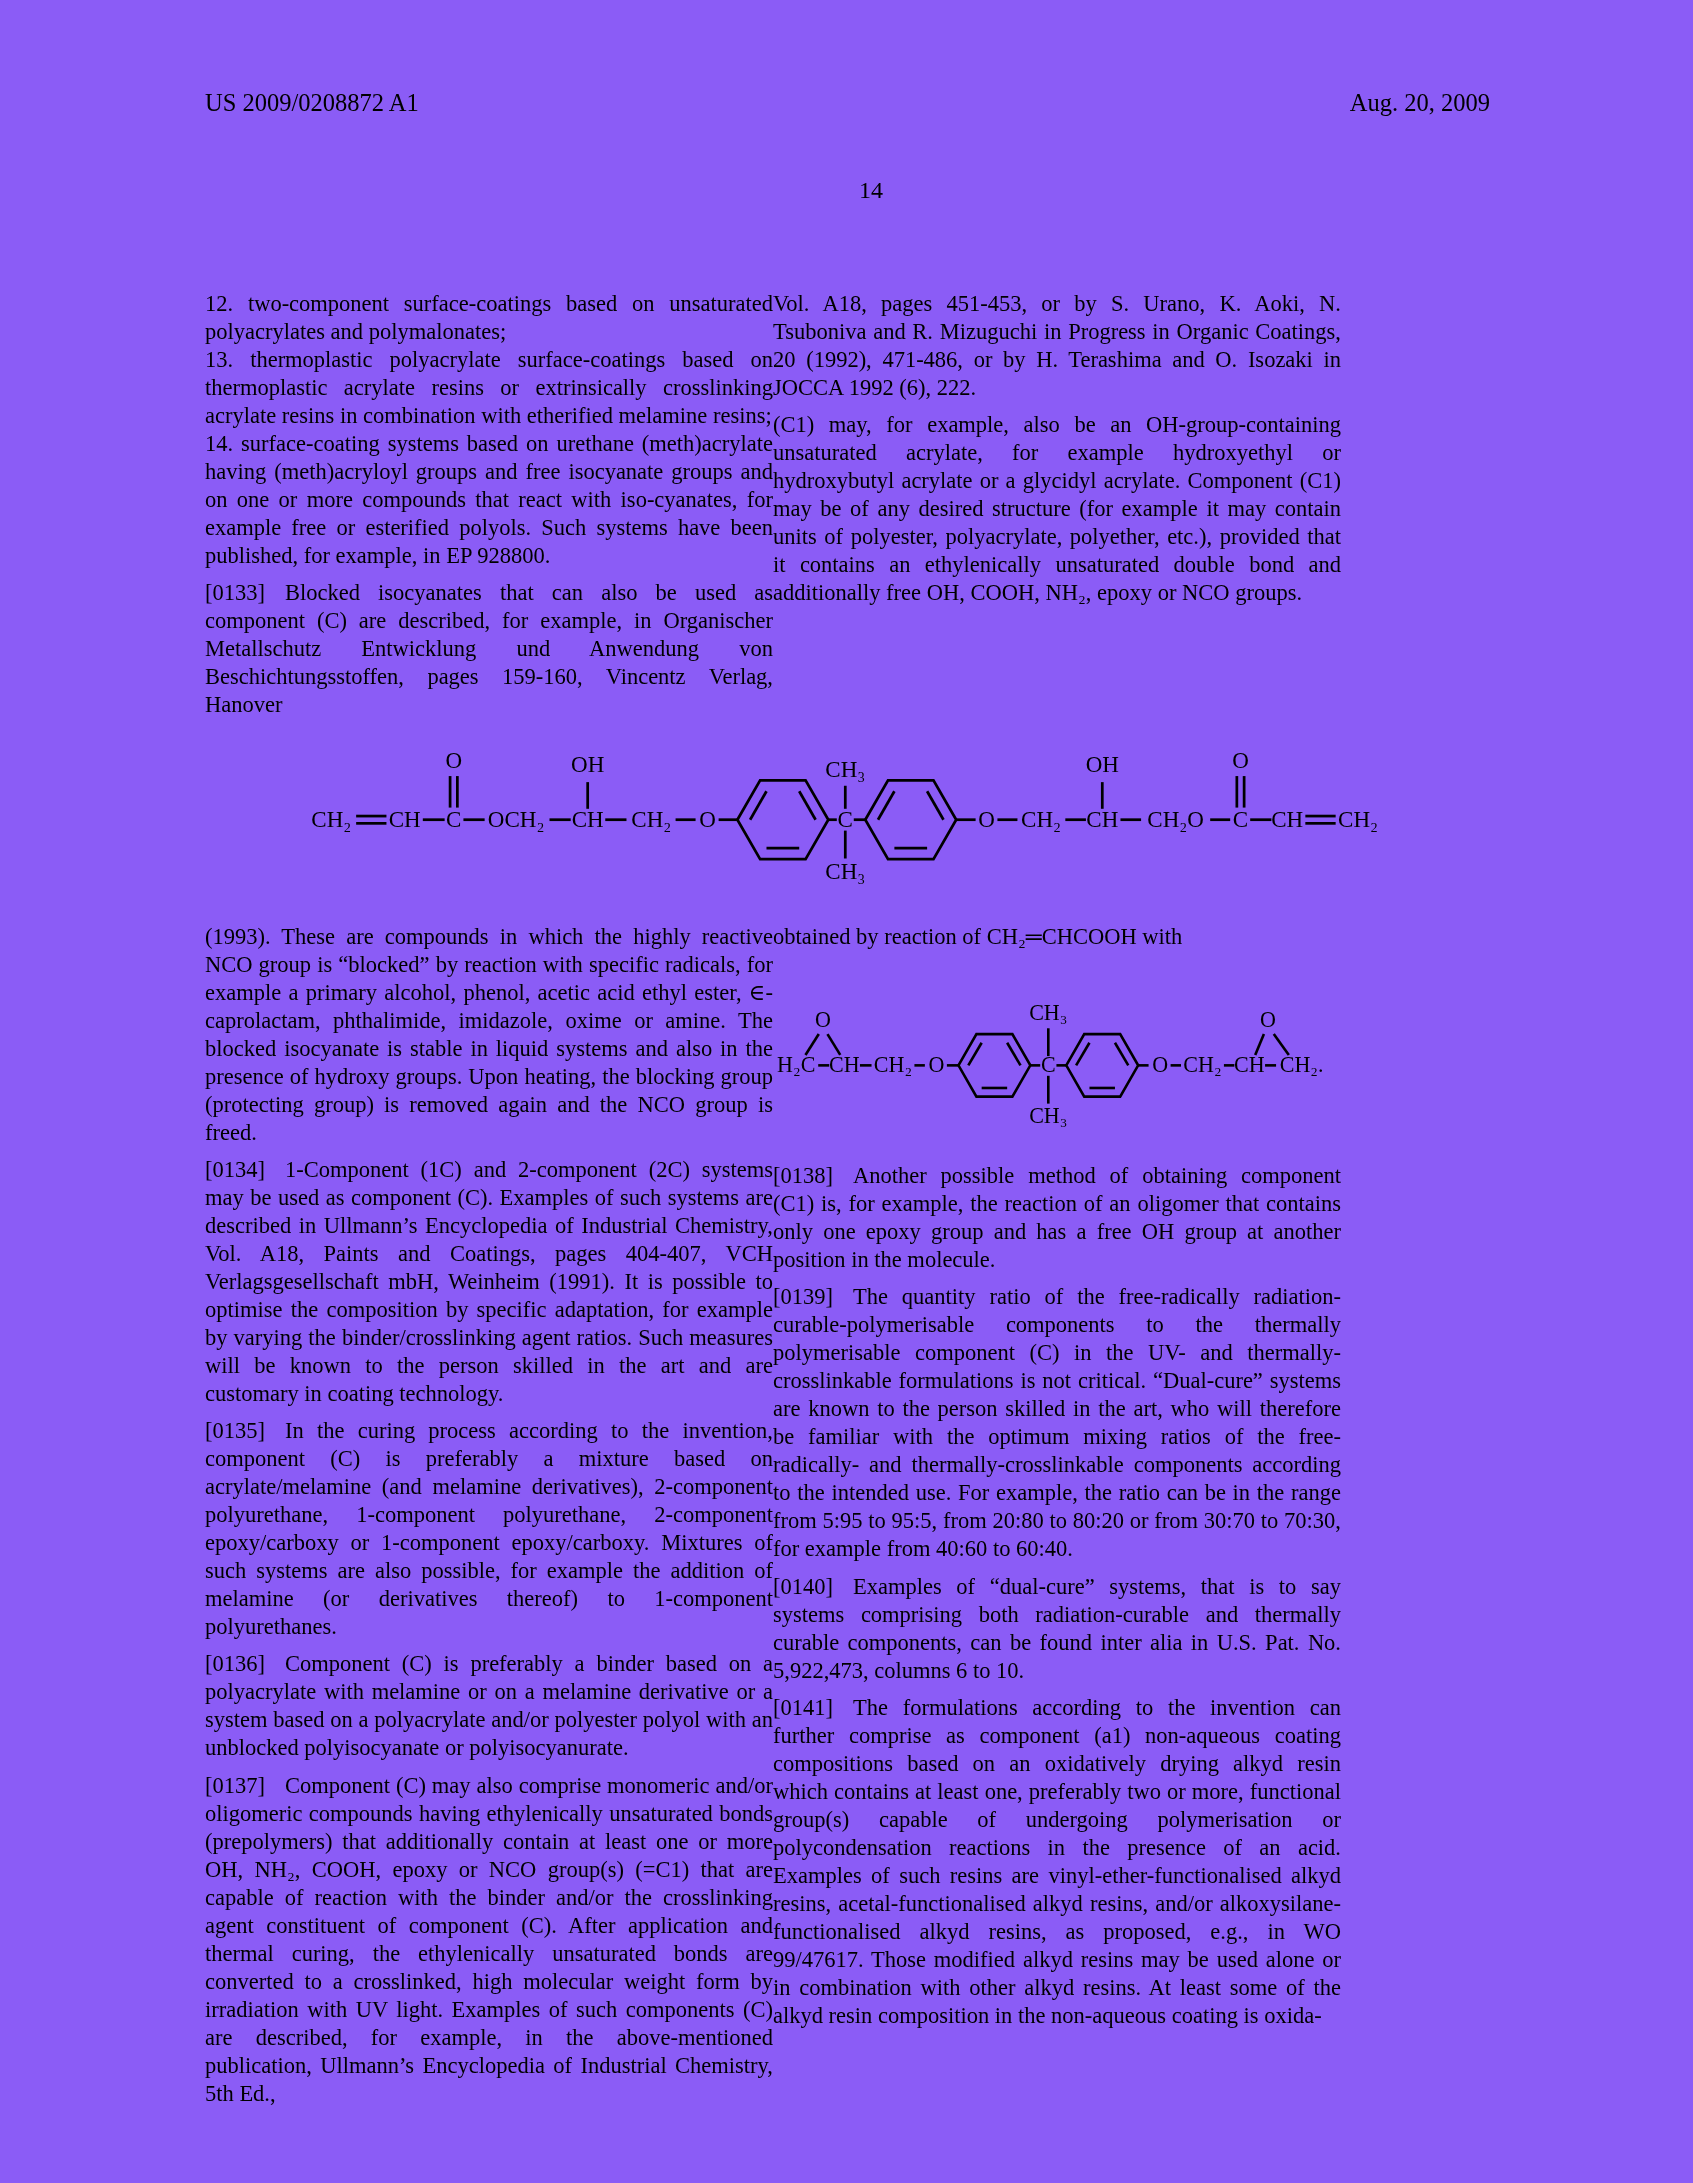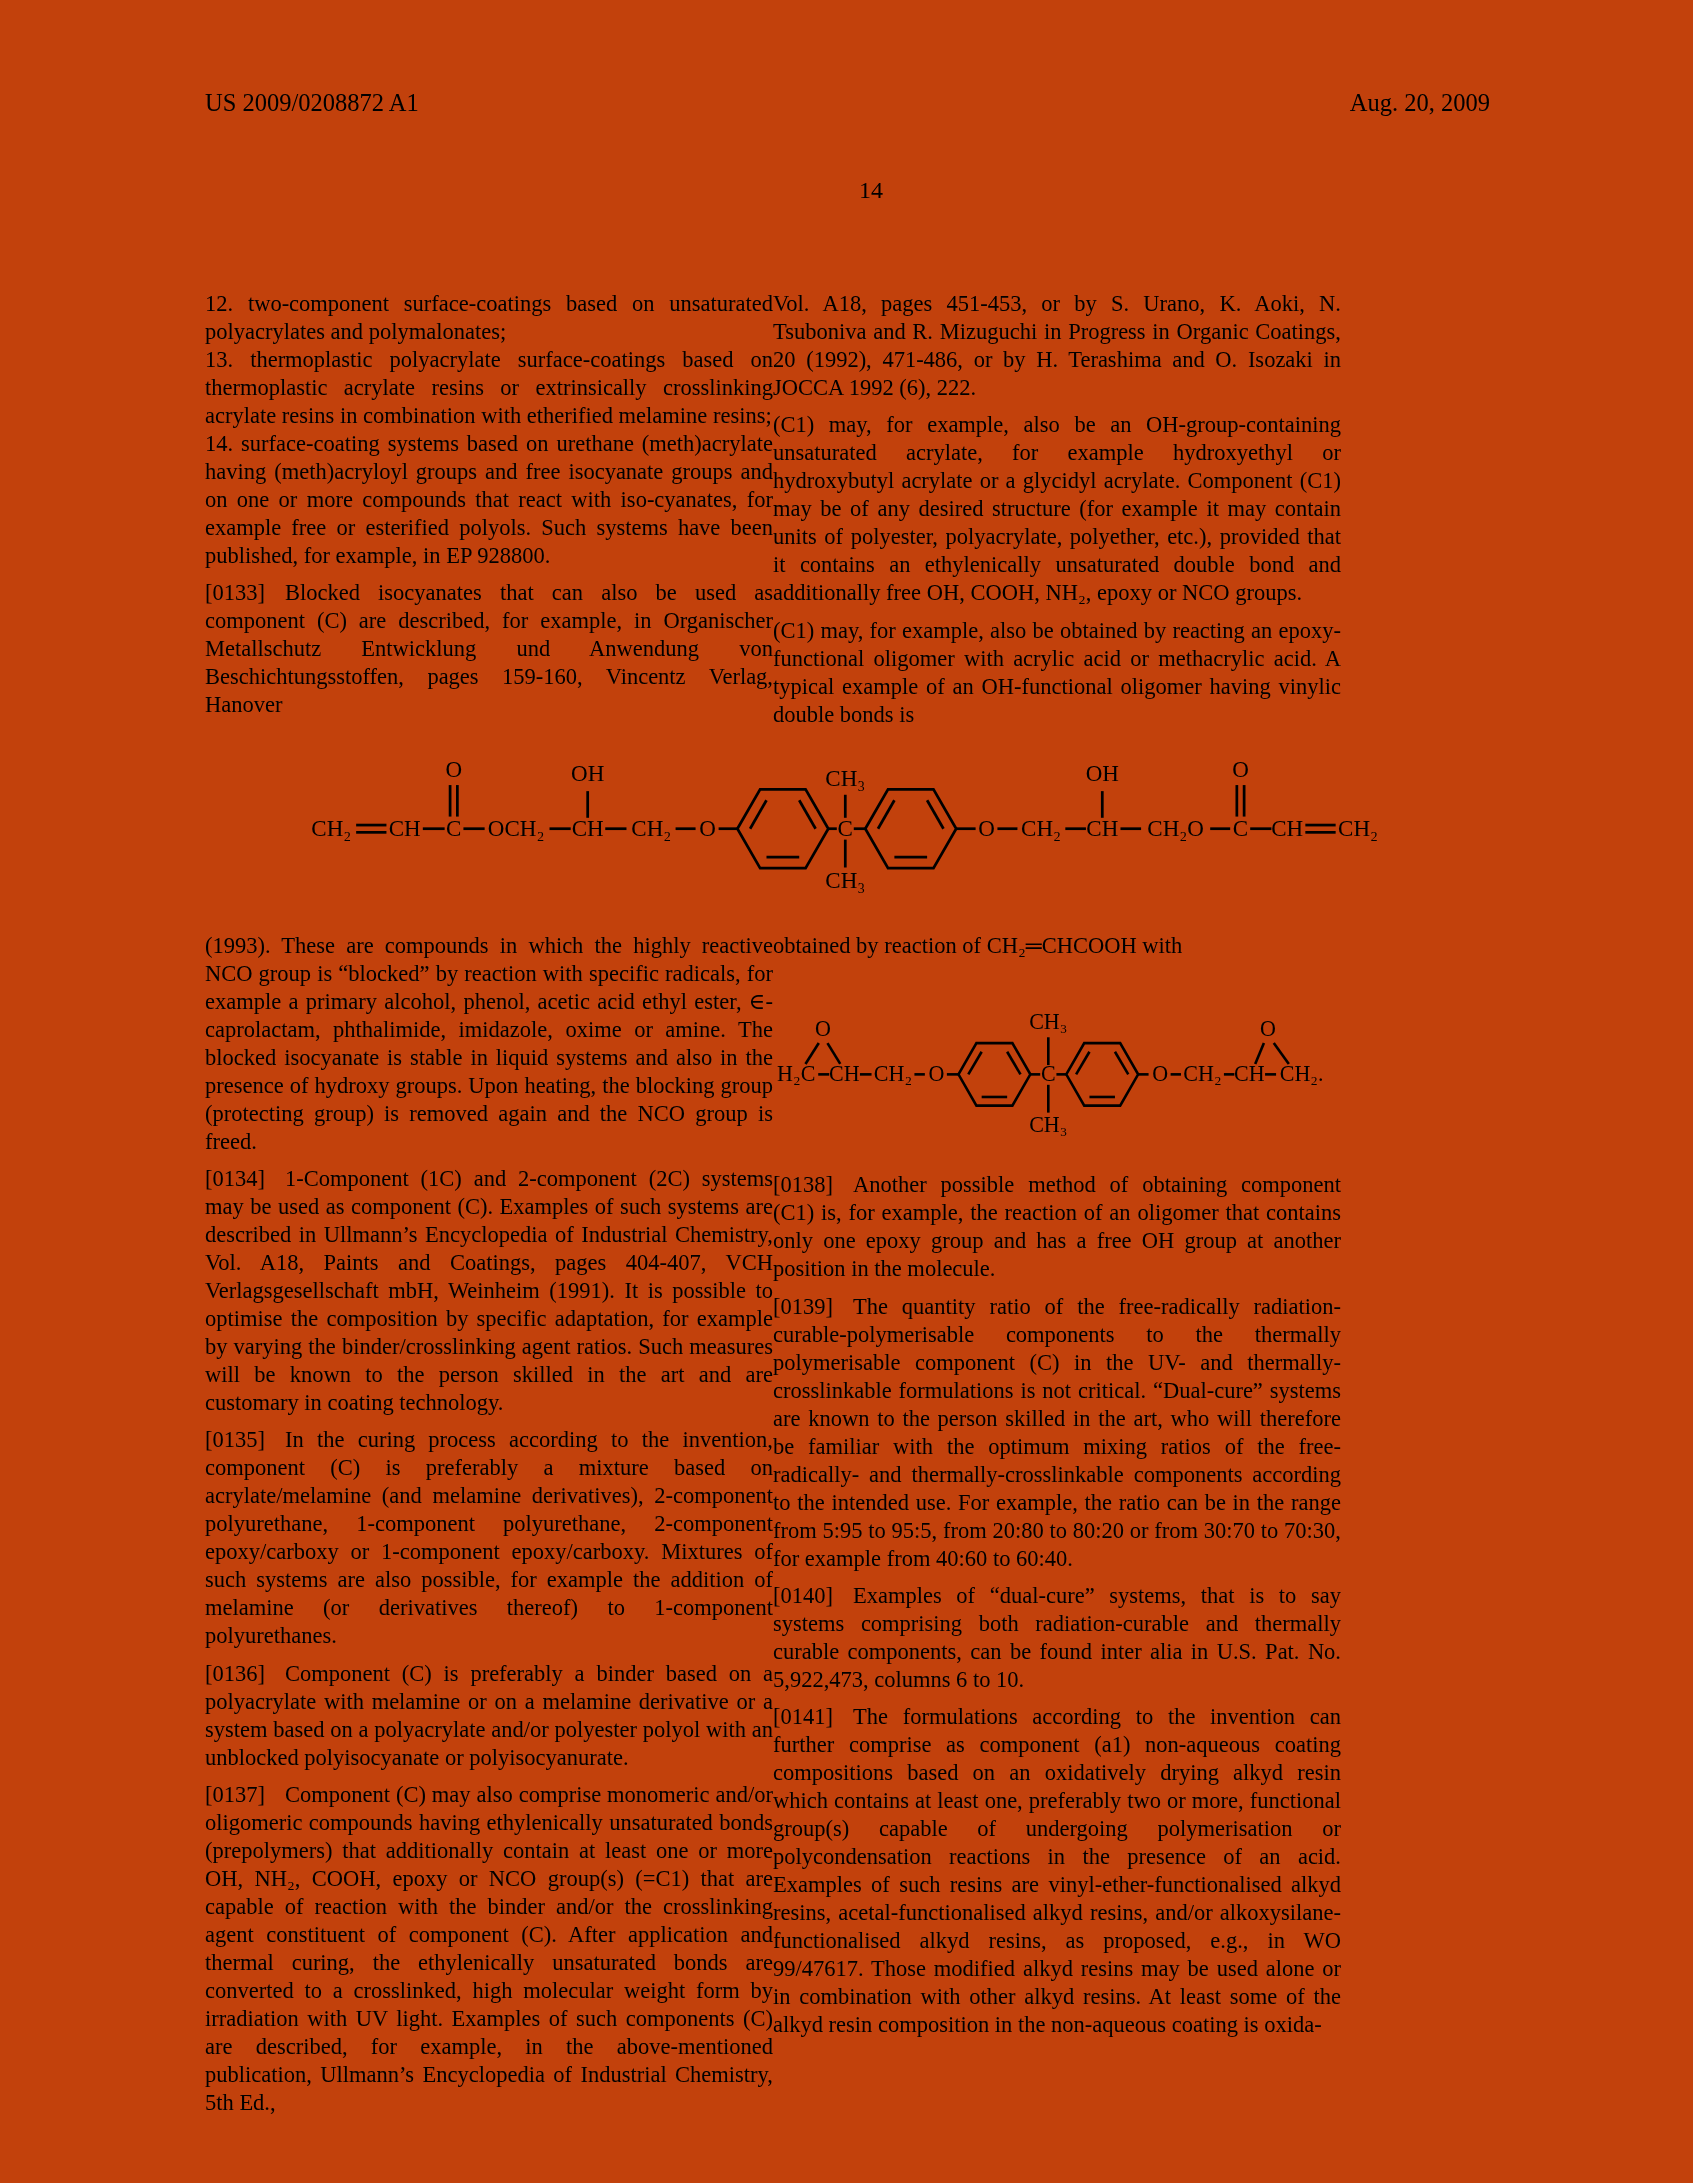--- a/index.html
+++ b/index.html
@@ -2,21 +2,21 @@
 <html style="font-size:10.6px"><head>
 <meta charset="utf-8">
 <style>
   html,body{margin:0;padding:0;background:#ffffff;}
   body{
     width:1694px;height:2183px;
     color:#000;
     font-family:"Liberation Serif","DejaVu Serif",serif;
     font-size:22.5px;line-height:28px;
   }
-  .page{position:relative;width:1694px;height:2183px;overflow:hidden;background:#c2410c;}
+  .page{position:relative;width:1694px;height:2183px;overflow:hidden;background:#8b5cf6;}
   .header{
     position:absolute;left:205px;right:204px;top:90px;
     display:flex;justify-content:space-between;
     font-size:24.5px;line-height:26.5px;
   }
   .pageno{
     position:absolute;top:176px;left:0;width:100%;
     text-align:center;font-size:24px;margin-left:24px;
   }
   .content{position:absolute;left:205px;top:290px;width:1219px;}
@@ -49,21 +49,20 @@
     <div class="cols">
       <div class="col">
         <p class="para"><span>12. two-component surface-coatings based on unsaturated polyacrylates and polymalonates;</span></p>
         <p class="para"><span>13. thermoplastic polyacrylate surface-coatings based on thermoplastic acrylate resins or extrinsically crosslinking acrylate resins in combination with etherified melamine resins;</span></p>
         <p class="para"><span>14. surface-coating systems based on urethane (meth)acrylate having (meth)acryloyl groups and free isocyanate groups and on one or more compounds that react with iso-cyanates, for example free or esterified polyols. Such systems have been published, for example, in EP 928800.</span></p>
         <p class="para sp"><b class="tag">[0133]</b><span>Blocked isocyanates that can also be used as component (C) are described, for example, in Organischer Metallschutz Entwicklung und Anwendung von Beschichtungsstoffen, pages 159-160, Vincentz Verlag, Hanover</span></p>
       </div>
       <div class="col">
         <p class="para"><span>Vol. A18, pages 451-453, or by S. Urano, K. Aoki, N. Tsuboniva and R. Mizuguchi in Progress in Organic Coatings, 20 (1992), 471-486, or by H. Terashima and O. Isozaki in JOCCA 1992 (6), 222.</span></p>
         <p class="para sp"><span>(C1) may, for example, also be an OH-group-containing unsaturated acrylate, for example hydroxyethyl or hydroxybutyl acrylate or a glycidyl acrylate. Component (C1) may be of any desired structure (for example it may contain units of polyester, polyacrylate, polyether, etc.), provided that it contains an ethylenically unsaturated double bond and additionally free OH, COOH, NH₂, epoxy or NCO groups.</span></p>
-        <p class="para sp"><span>(C1) may, for example, also be obtained by reacting an epoxy-functional oligomer with acrylic acid or methacrylic acid. A typical example of an OH-functional oligomer having vinylic double bonds is</span></p>
       </div>
     </div>
 
     <div class="struct1">
       <svg class="chem" viewBox="0 0 1790 270" style="width:1085px;font-size:34px">
         <g>
 
           <line x1="86" y1="142" x2="136" y2="142"></line>
             <line x1="86" y1="154" x2="136" y2="154"></line>
           <line x1="196" y1="148" x2="232" y2="148"></line>

